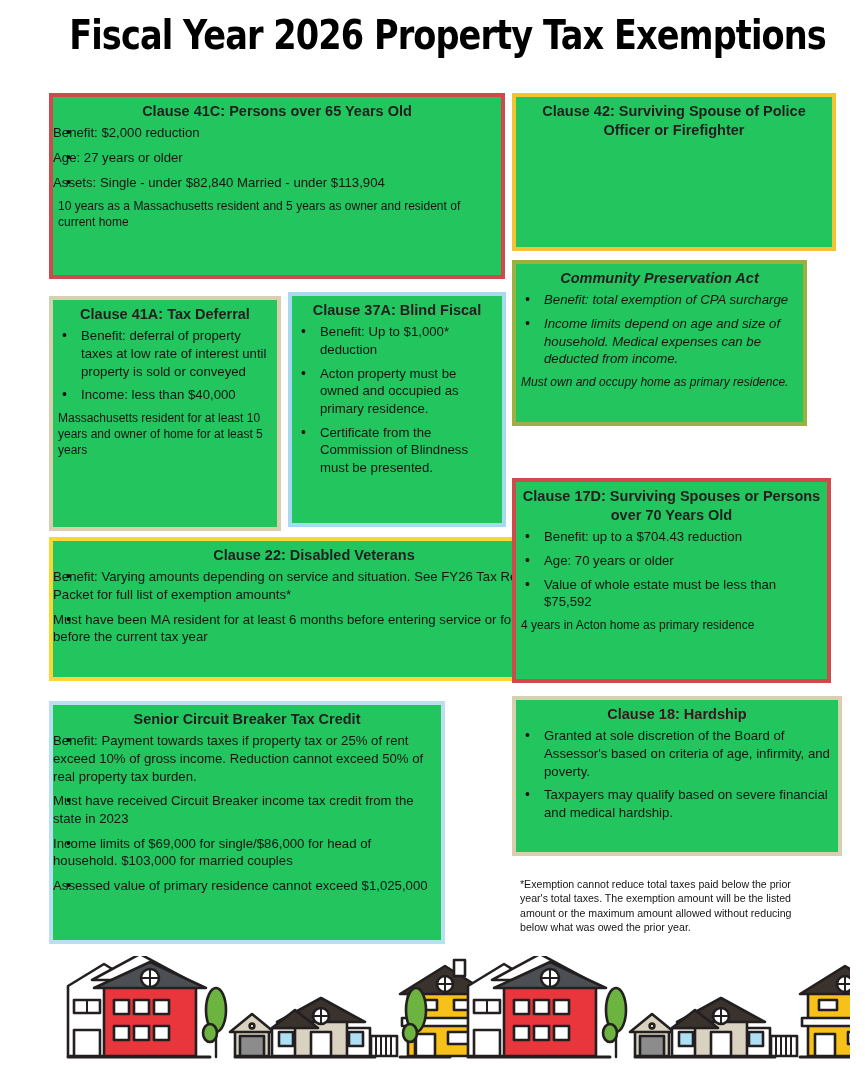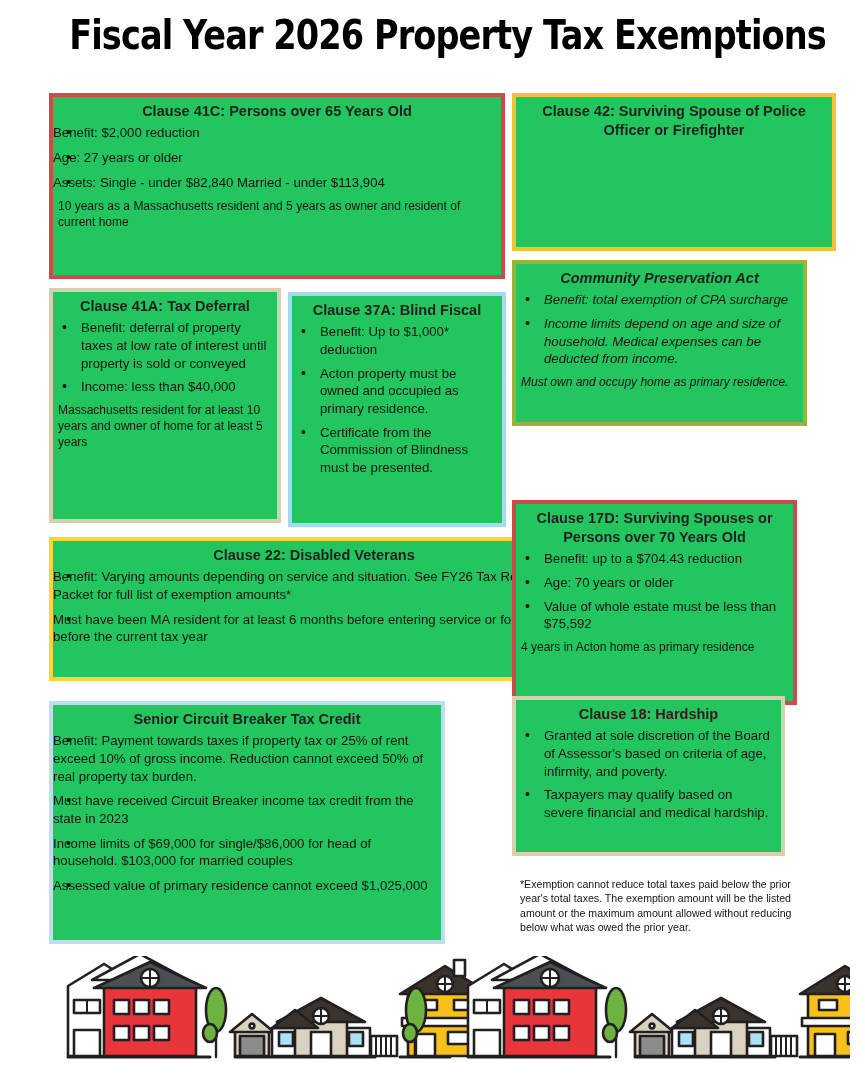--- a/index.html
+++ b/index.html
@@ -79,27 +79,27 @@
     color: #151515;
   }
 
   
   .tight ul.bullets li { padding-left: 28px; margin-bottom: 6px; }
   .tight ul.bullets li:before { left: 9px; }
 
   
   #box-41c  { left: 49px;  top: 93px;  width: 456px; height: 186px; border-width: 4px; border-color: #cf4a4a; }
   #box-42   { left: 512px; top: 93px;  width: 324px; height: 158px; border-width: 4px; border-color: #f2c433; }
-  #box-41a  { left: 49px;  top: 288px; width: 232px; height: 235px; border-width: 4px; border-color: #d8cfae; }
+  #box-41a  { left: 49px;  top: 296px; width: 232px; height: 235px; border-width: 4px; border-color: #d8cfae; }
   #box-37a  { left: 288px; top: 292px; width: 218px; height: 235px; border-width: 4px; border-color: #a7d9ef; }
   #box-cpa  { left: 512px; top: 260px; width: 295px; height: 166px; border-width: 4px; border-color: #9bb03f; font-style: italic; }
   #box-22   { left: 49px;  top: 537px; width: 530px; height: 144px; border-width: 4px; border-color: #fbd733; }
-  #box-17d  { left: 512px; top: 500px; width: 285px; height: 205px; border-width: 4px; border-color: #cf4a4a; }
+  #box-17d  { left: 512px; top: 478px; width: 319px; height: 205px; border-width: 4px; border-color: #cf4a4a; }
   #box-scb  { left: 49px;  top: 701px; width: 396px; height: 243px; border-width: 4px; border-color: #b9e0ef; }
-  #box-18   { left: 512px; top: 696px; width: 273px; height: 160px; border-width: 4px; border-color: #d8cfae; }
+  #box-18   { left: 512px; top: 696px; width: 330px; height: 160px; border-width: 4px; border-color: #d8cfae; }
 
   #footnote {
     position: absolute;
     left: 520px;
     top: 877px;
     width: 290px;
     font-size: 10.6px;
     line-height: 1.36;
     color: #151515;
   }

